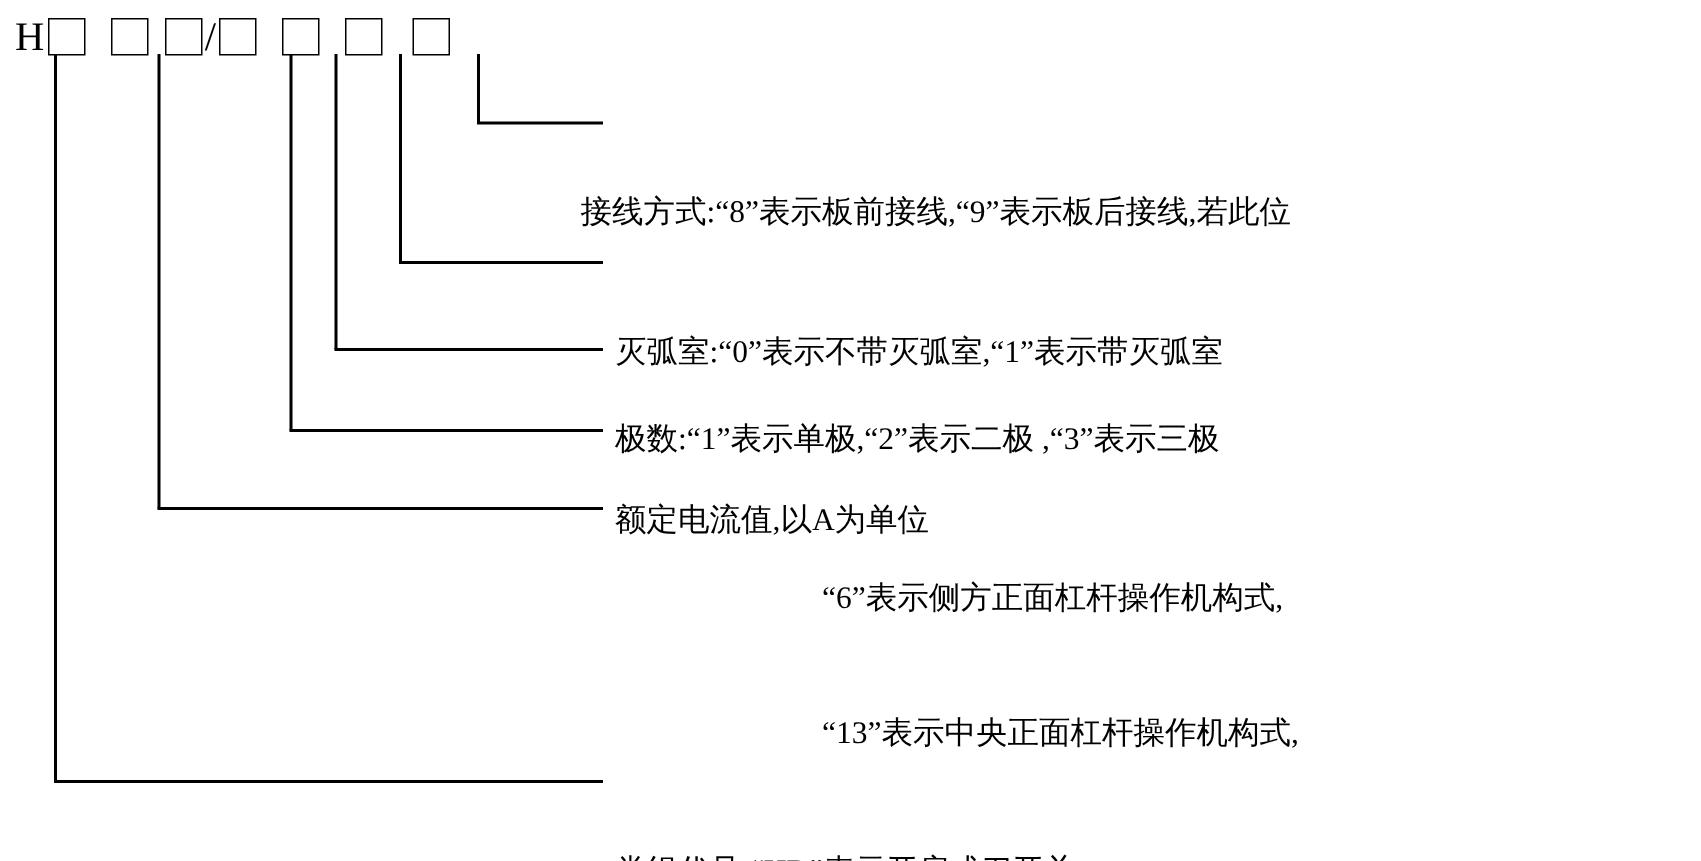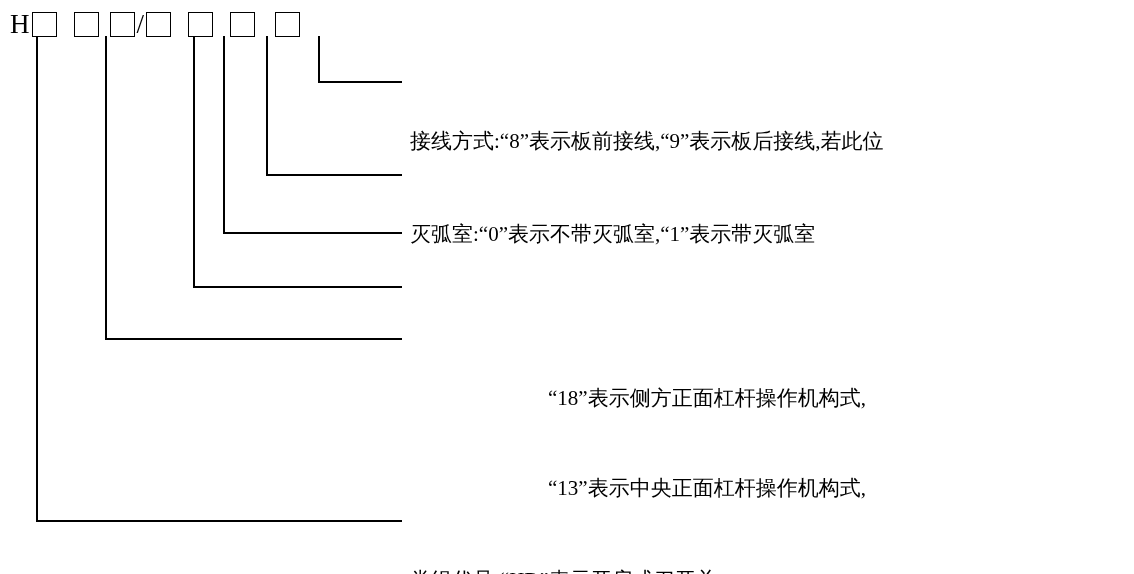--- a/index.html
+++ b/index.html
@@ -102,32 +102,38 @@
 
   <div class="vline" style="left:193px; top:36px; height:251px;"></div>
   <div class="hline" style="left:193px; top:286px; width:209px;"></div>
 
   <div class="vline" style="left:105px; top:36px; height:303px;"></div>
   <div class="hline" style="left:105px; top:338px; width:297px;"></div>
 
   <div class="vline" style="left:36px; top:36px; height:485px;"></div>
   <div class="hline" style="left:36px; top:520px; width:366px;"></div>
 
-  <div class="note" style="left:410px; top:66px;">
+  <div class="note" style="left:387px; top:66px;">
     <div>接线方式:“8”表示板前接线,“9”表示板后接线,若此位</div>
   </div>
 
   <div class="note" style="left:410px; top:159px;">
     <div>灭弧室:“0”表示不带灭弧室,“1”表示带灭弧室</div>
   </div>
 
+  <div class="note" style="left:410px; top:217px;">
+    <div>极数:“1”表示单极,“2”表示二极 ,“3”表示三极</div>
+  </div>
 
+  <div class="note" style="left:410px; top:271px;">
+    <div>额定电流值,以A为单位</div>
+  </div>
 
   <div class="note" style="left:410px; top:323px;">
-    <div style="padding-left:138px;">“18”表示侧方正面杠杆操作机构式,</div>
+    <div style="padding-left:138px;">“6”表示侧方正面杠杆操作机构式,</div>
     <div style="padding-left:138px;">“13”表示中央正面杠杆操作机构式,</div>
     
   </div>
 
   <div class="note" style="left:410px; top:505px;">
     <div>类组代号:“HD”表示开启式刀开关,</div>
     
   </div>
 
 </div>

